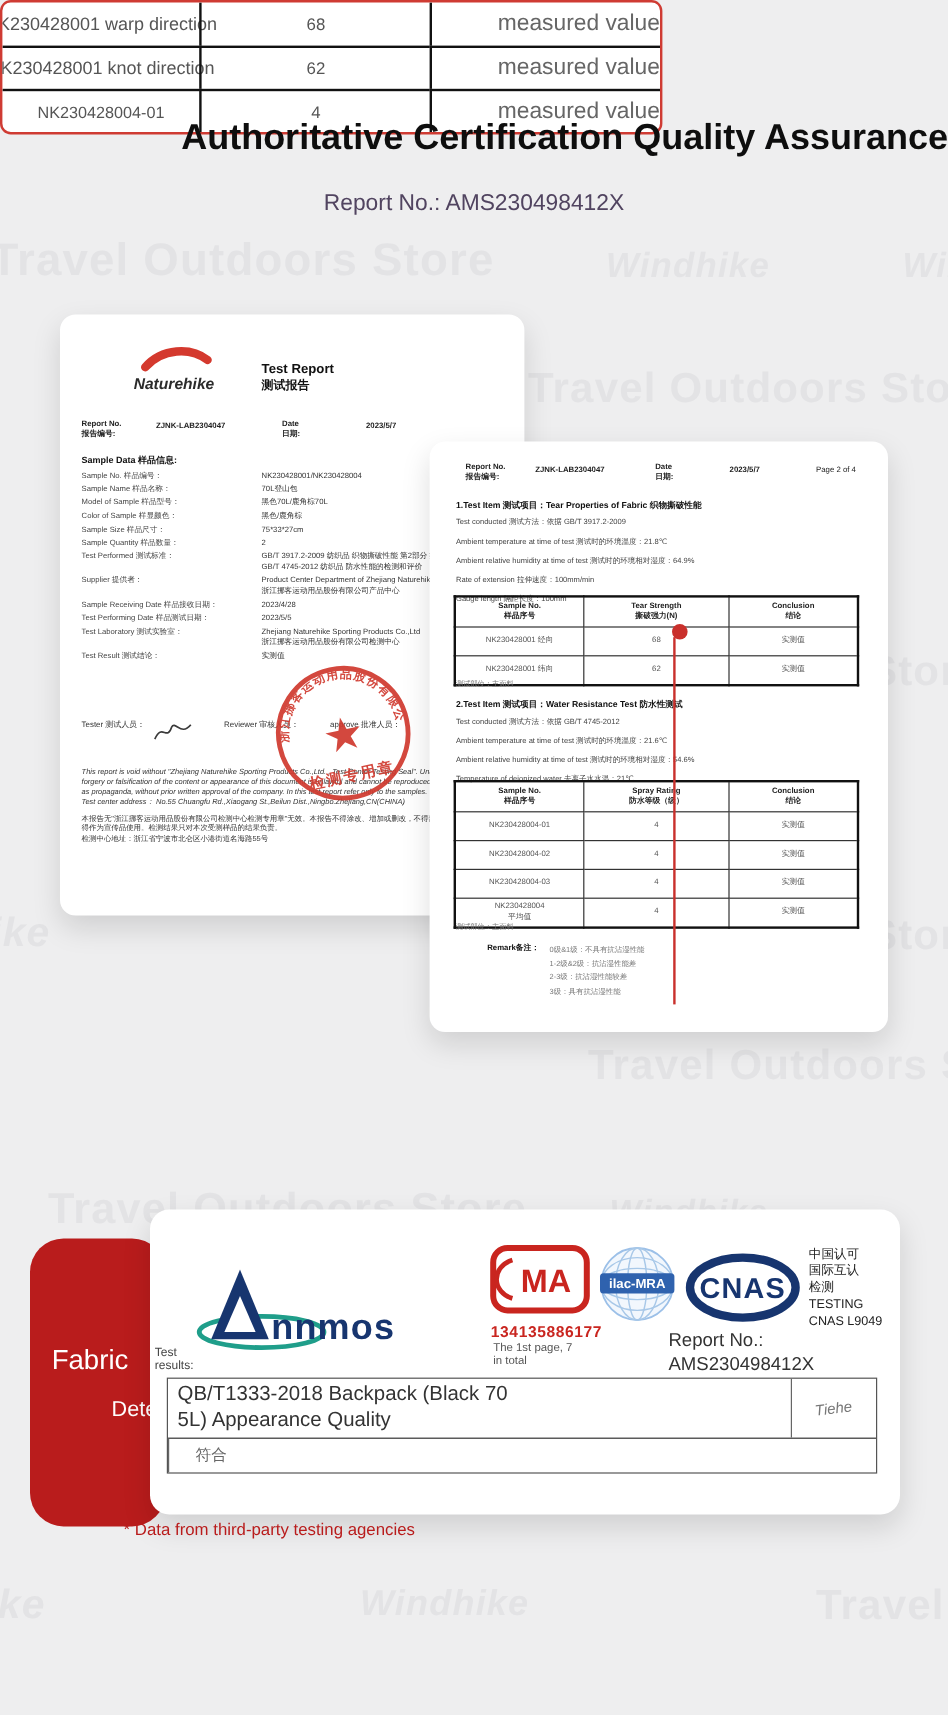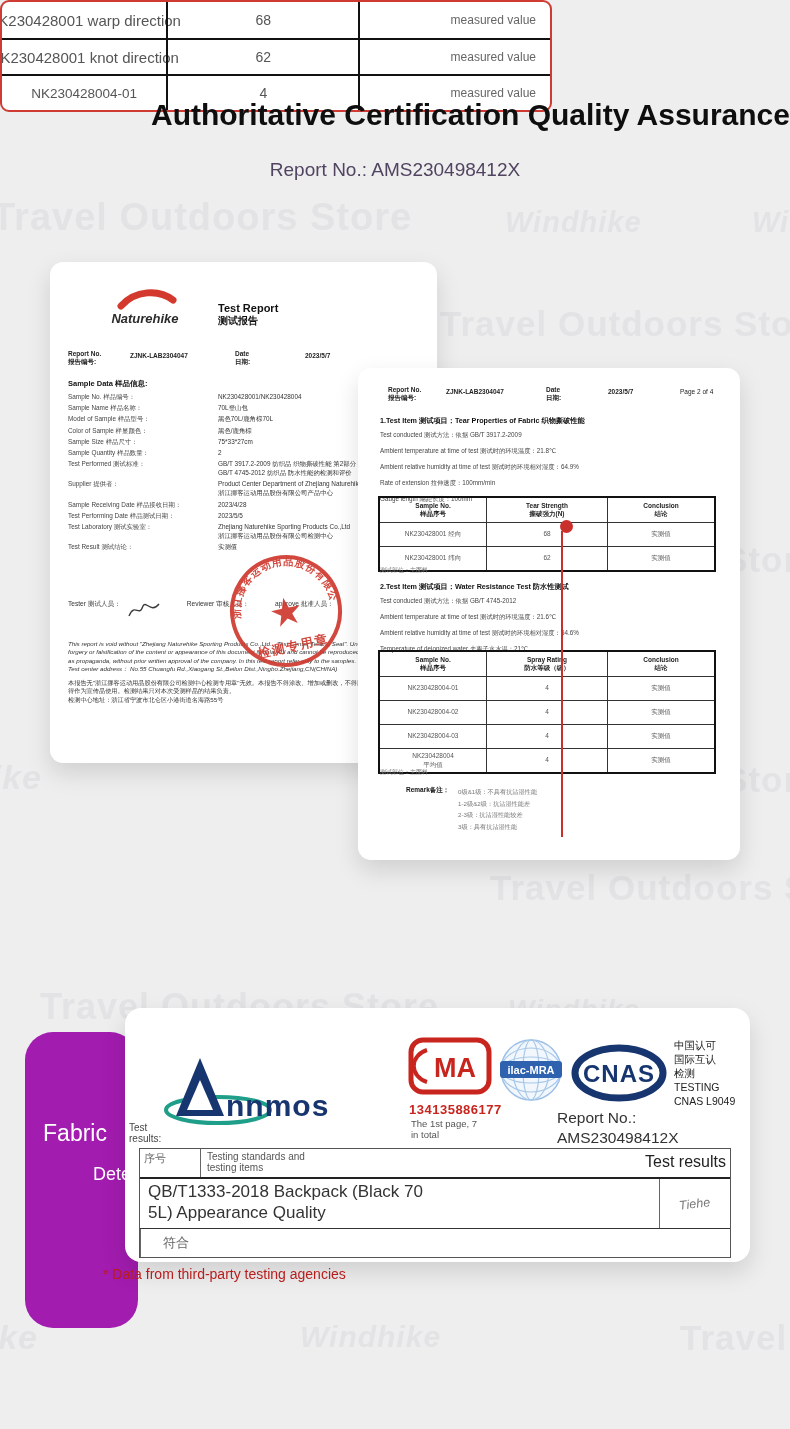--- a/index.html
+++ b/index.html
@@ -69,26 +69,26 @@
   #red-dot{left:560px;top:520px;width:13px;height:13px;border-radius:50%;background:#c9302c;z-index:5;}
   #red-line{left:561px;top:531px;width:2px;height:306px;background:#c9302c;z-index:5;}
 
   
   #hl-table{left:100px;top:836px;width:548px;height:108px;z-index:4;background:#fff;
     border:2px solid #cf3b33;border-radius:9px;display:grid;
     grid-template-columns:30% 35% 35%;grid-template-rows:1fr 1fr 1fr;overflow:hidden;}
   #hl-table .cell{display:flex;align-items:center;justify-content:center;color:#555;}
   #hl-table .c1{font-size:15px;white-space:nowrap;}
   #hl-table .c2{font-size:14px;}
-  #hl-table .c3{justify-content:flex-end;padding-right:14px;font-size:12px;color:#666;}
+  #hl-table .c3{justify-content:flex-end;font-size:19px;color:#666;}
   #hl-table .bt{border-top:2.5px solid #111;}
   #hl-table .bl{border-left:2.5px solid #111;}
 
   
-  #badge{left:25px;top:1032px;width:113px;height:296px;background:#a21caf;border-radius:28px;z-index:1;}
+  #badge{left:25px;top:1032px;width:113px;height:240px;background:#b91c1c;border-radius:28px;z-index:1;}
   .badge-l1{position:absolute;top:88px;left:0;width:100px;text-align:center;color:#fff;font-size:23px;}
   .badge-l2{position:absolute;top:132px;left:4px;width:100px;text-align:right;color:#fff;font-size:18px;margin-left:40px;}
   #bottom-card{left:125px;top:1008px;width:625px;height:254px;border-radius:16px;z-index:2;}
   .cma-num{position:absolute;left:284px;top:94px;font-size:13px;font-weight:bold;color:#c9251f;letter-spacing:.5px;}
   .cma-note{position:absolute;left:286px;top:110px;font-size:9.5px;color:#555;line-height:11px;}
   .cnas-side{position:absolute;left:549px;top:30px;font-size:10.5px;color:#222;line-height:14px;white-space:pre-line;}
   .bc-report{position:absolute;left:432px;top:100px;font-size:15.5px;color:#333;line-height:20px;white-space:pre-line;}
   .bc-results-label{position:absolute;left:4px;top:114px;font-size:10px;color:#444;line-height:11px;}
   .bt-table{position:absolute;left:14px;top:140px;width:590px;border:1.5px solid #555;background:#fff;}
   .bt-head{display:flex;border-bottom:2.5px solid #222;height:28px;}
@@ -380,26 +380,20 @@
 国际互认
 检测
 TESTING
 CNAS L9049</div>
   <div class="bc-report">Report No.:
 AMS230498412X</div>
   <div class="bc-results-label pre">Test
 results:</div>
 
   <div class="bt-table">
-    <div class="bt-head">
-      <div class="bt-c1">序号</div>
-      <div class="bt-c2 pre">Testing standards and
-testing items</div>
-      <div class="bt-c3">Test results</div>
-    </div>
     <div class="bt-row1">
       <div class="bt-item1 pre">QB/T1333-2018 Backpack (Black 70
 5L) Appearance Quality</div>
       <div class="bt-res">
         <span class="res-tiehe">Tiehe</span>
       </div>
     </div>
     <div class="bt-row2">
       <div class="bt-res">
         <span class="res-ok">符合</span>

